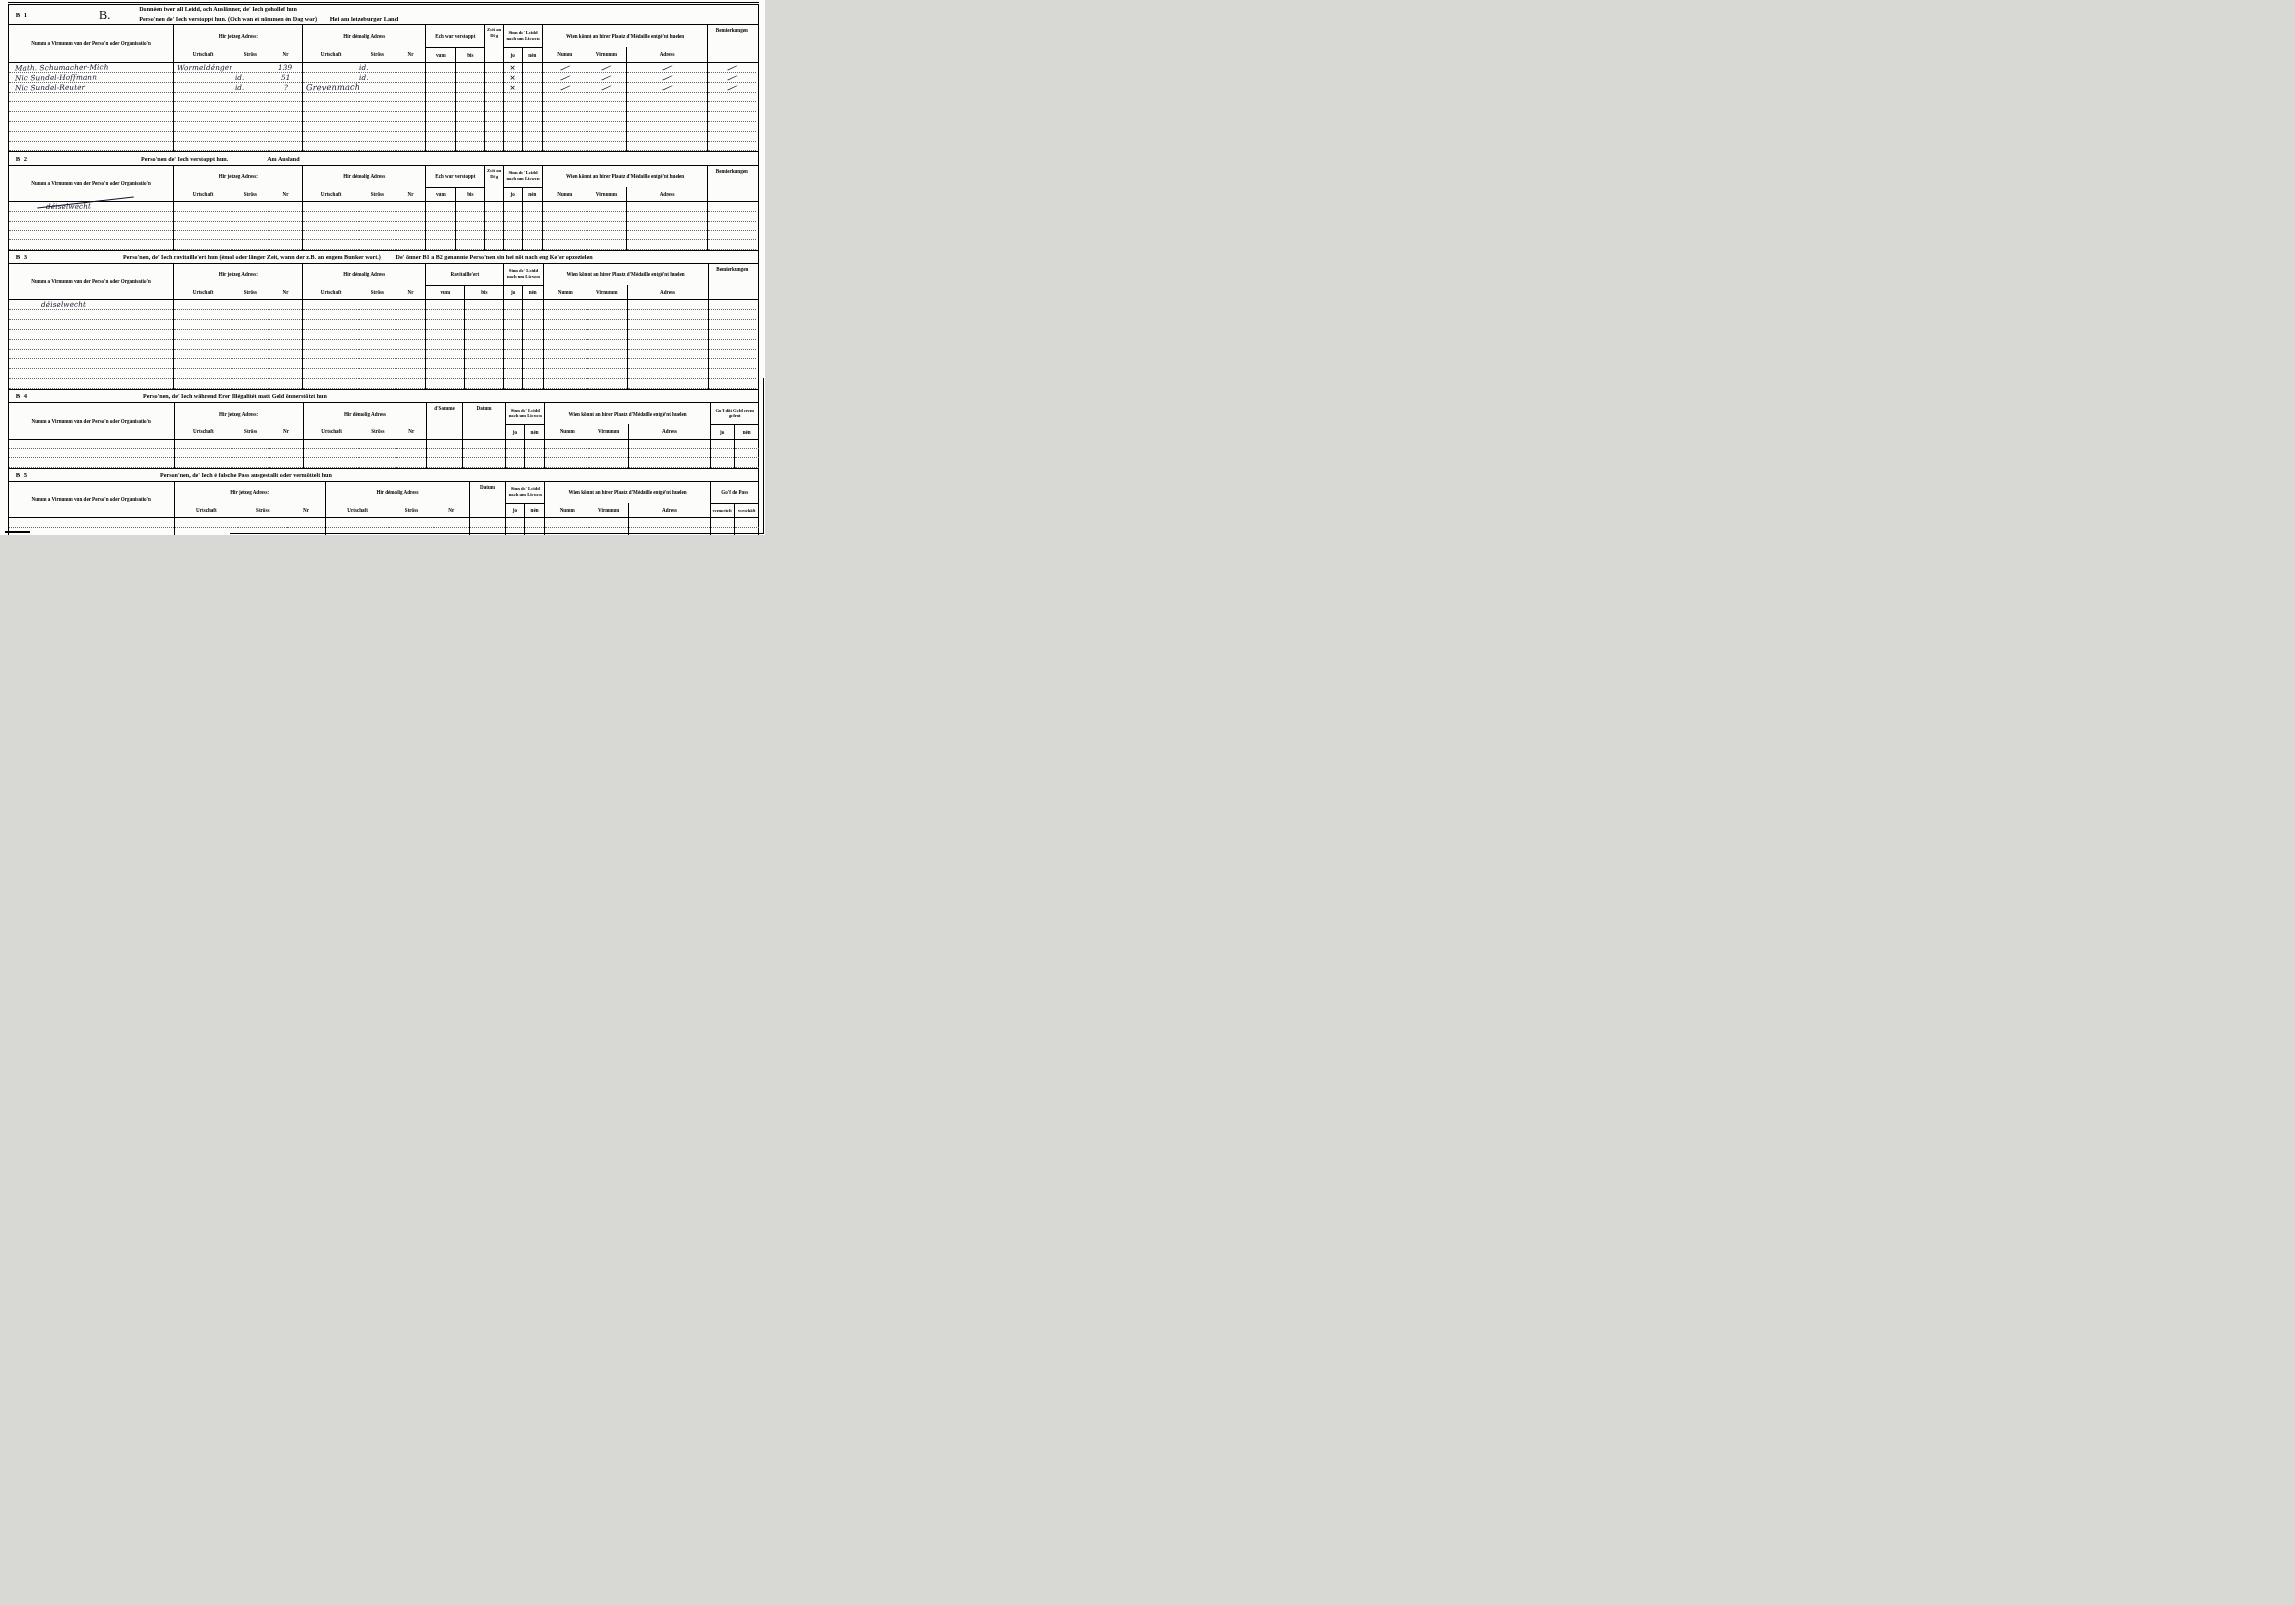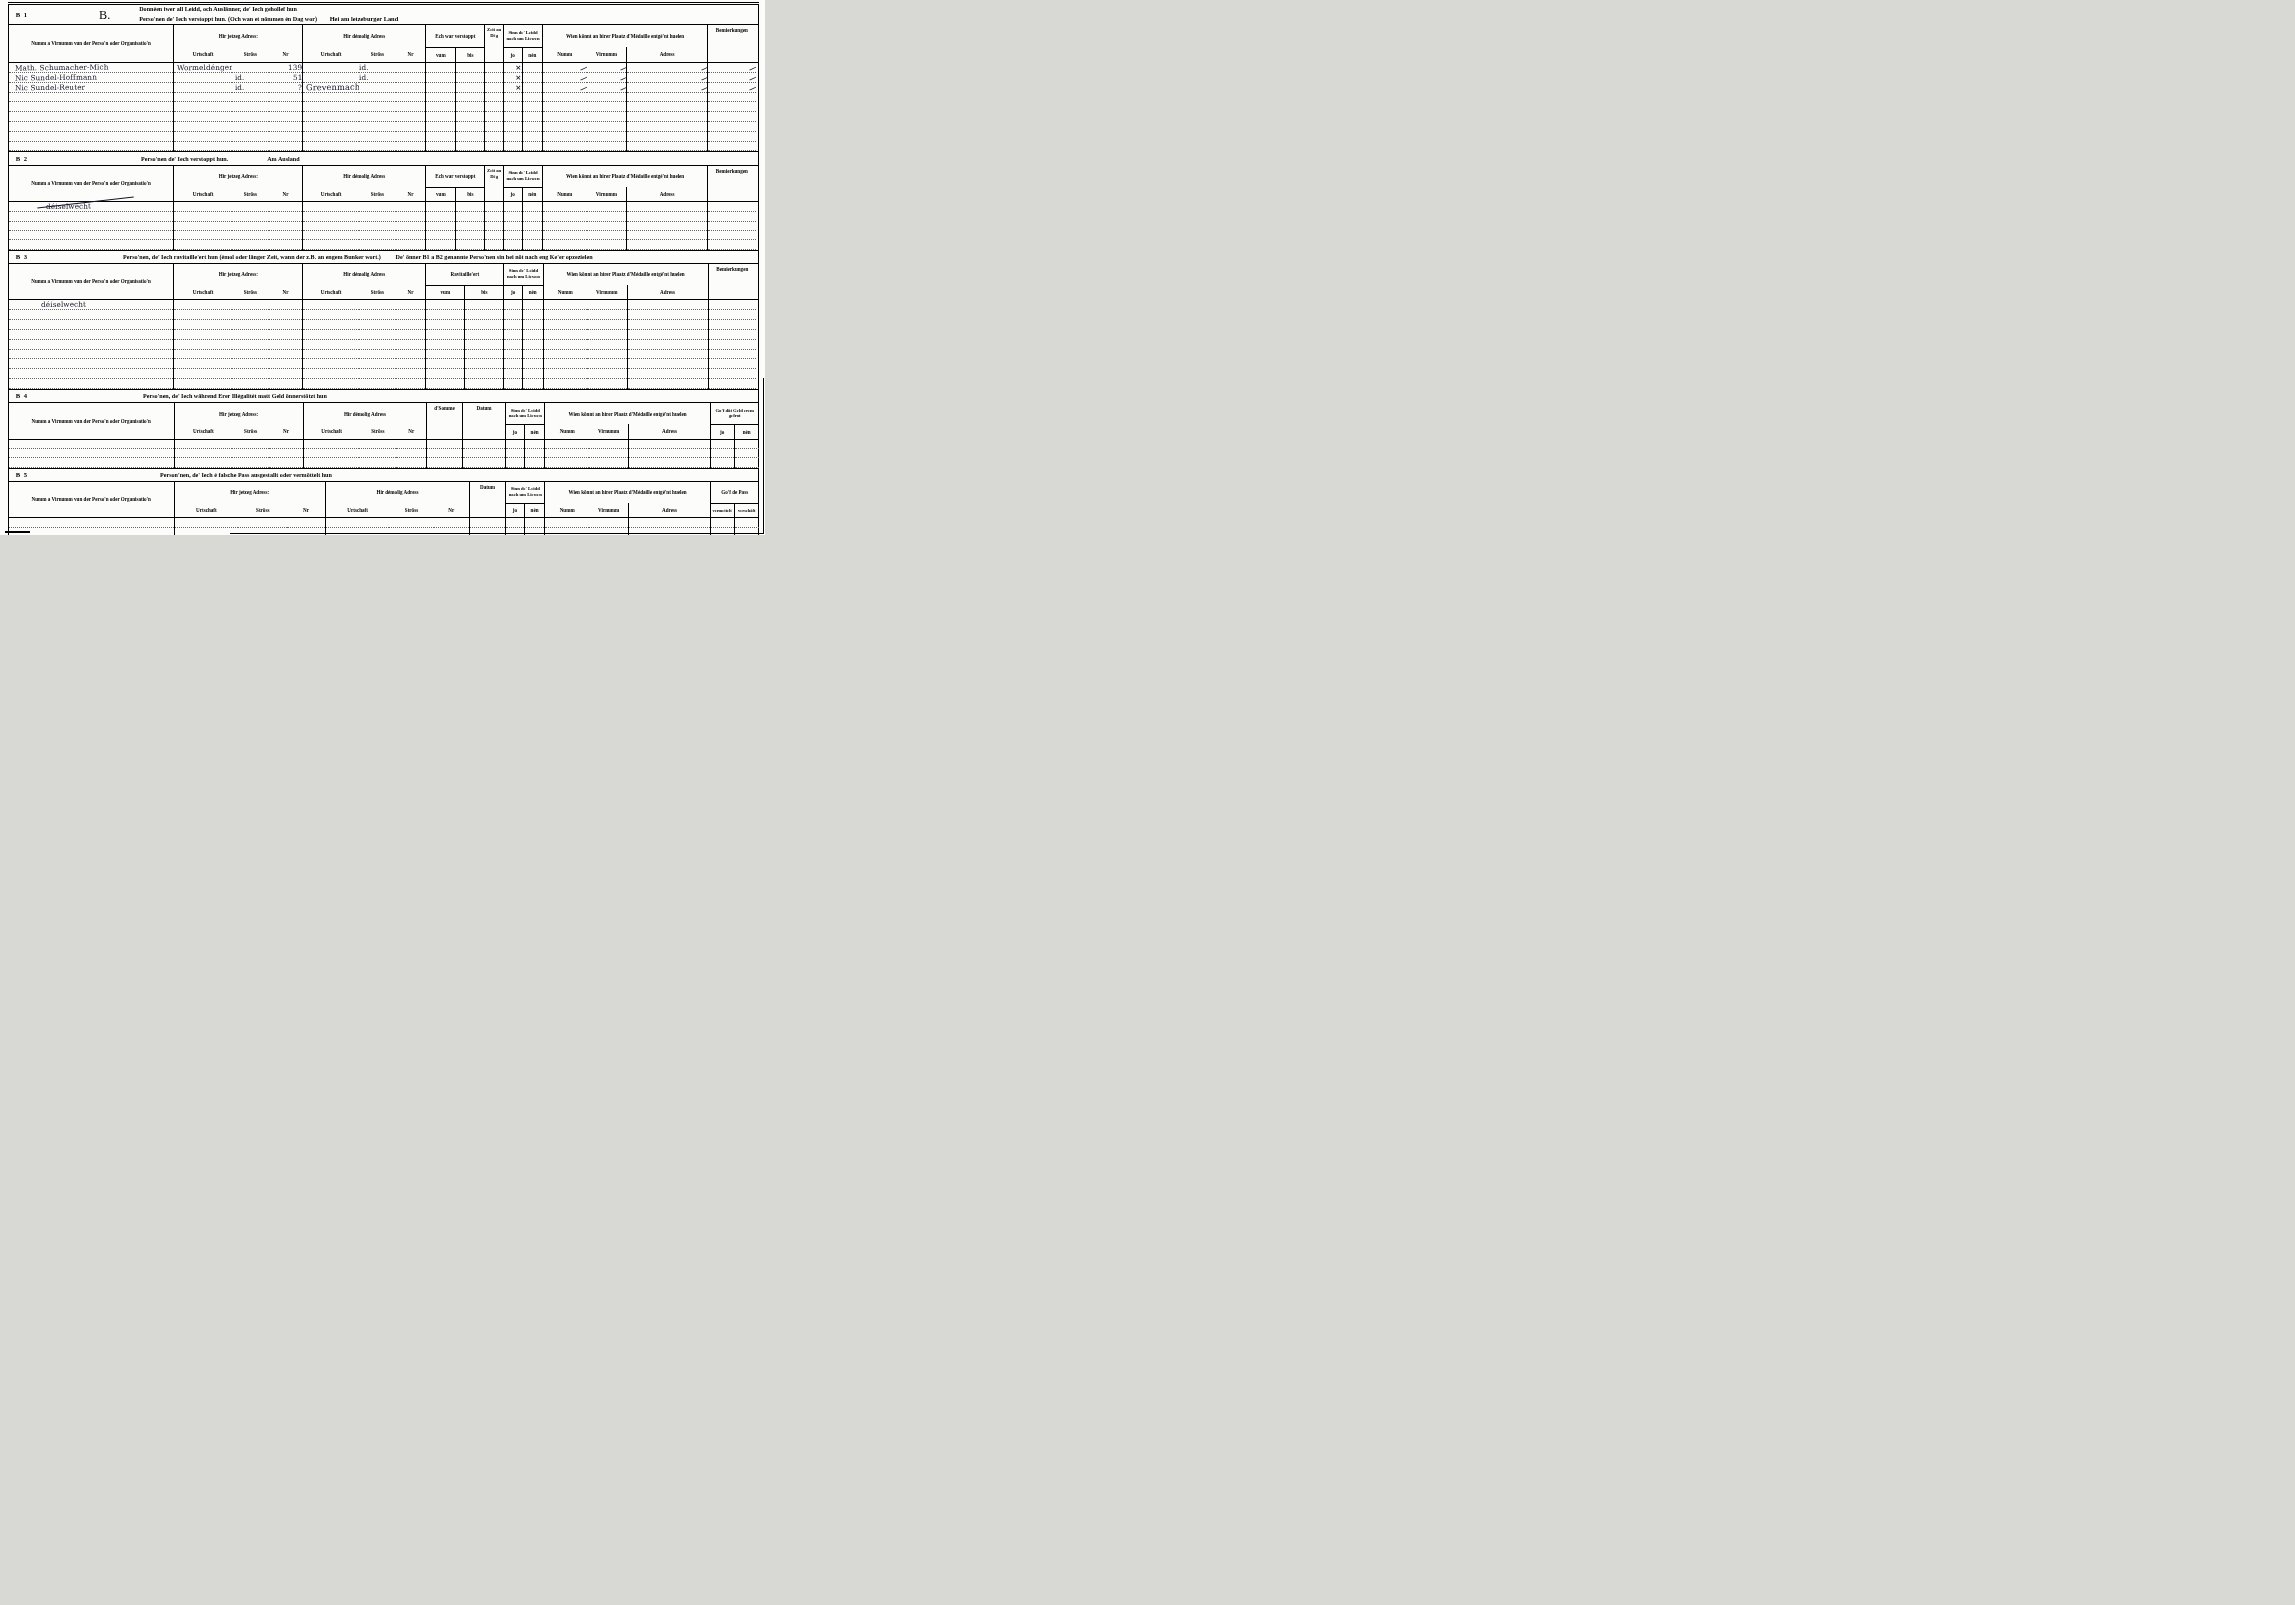--- a/index.html
+++ b/index.html
@@ -26,22 +26,22 @@
 .hr2 th{height:14.7px}
 .hr2 th,thead th[rowspan]{border-bottom:1.2px solid #000}
 .subline{border-bottom:0.6px solid #000 !important}
 th.topal{vertical-align:top;padding-top:2.4px}
 th.sm{font-size:4.7px}
 th.xs{font-size:4.4px}
 .vr{border-right:0.9px solid #000}
 .vrl{border-right:0.5px solid #000}
 tbody td{border-bottom:0.5px dotted #666;height:9.8px;vertical-align:bottom}
 .t19 tbody td{height:9.3px}
-td.ctr{text-align:right;vertical-align:middle}
-.hw{font-family:"DejaVu Serif",serif;font-size:7.3px;color:#14142b;white-space:nowrap;line-height:1.05;display:inline-block;transform:rotate(-0.6deg);letter-spacing:0.1px}
+td.ctr{text-align:center;vertical-align:middle}
+.hw{font-family:"DejaVu Serif",serif;font-style:italic;font-size:7.3px;color:#14142b;white-space:nowrap;line-height:1.05;display:inline-block;transform:rotate(-0.6deg);letter-spacing:0.1px}
 .pl12{padding-left:5.9px}.pl6{padding-left:2.9px}.pl75{padding-left:37px}.pl65{padding-left:32px}
 .big{font-size:8.3px}
 .cross{font-style:normal;font-weight:bold;font-size:7.3px;transform:none}
 .mk{display:inline-block;font-family:"DejaVu Sans",sans-serif;color:#14142b;font-size:6.4px;line-height:1;transform:scaleX(2.8) rotate(20deg)}
 td.rel{position:relative;overflow:visible}
 .strike{position:absolute;left:28px;top:-0.5px;width:97px;border-top:0.8px solid #14142b;transform:rotate(-6.5deg)}
 .scan-b{position:absolute;left:230px;bottom:1.5px;width:533px;height:1px;background:#000}
 .scan-bl{position:absolute;left:4.9px;bottom:2.4px;width:25.5px;height:1.2px;background:#000}
 .scan-r{position:absolute;right:1px;top:378px;width:0.7px;height:156px;background:#000}
 </style>

